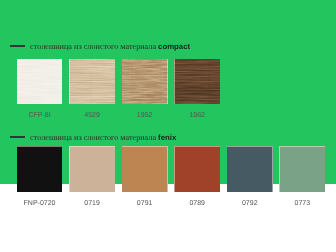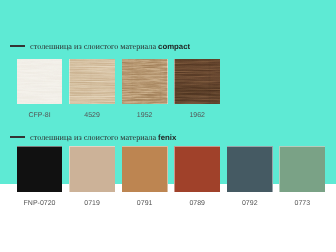--- a/index.html
+++ b/index.html
@@ -3,21 +3,21 @@
 <meta charset="utf-8">
 <title>materials</title>
 <style>
   html,body{margin:0;padding:0;}
   body{
     width:336px;height:252px;overflow:hidden;background:#ffffff;
     font-family:"Liberation Sans", sans-serif;
     -webkit-font-smoothing:antialiased;
     text-rendering:geometricPrecision;
   }
-  .page{position:relative;width:336px;height:184px;background:#5eead4;}
+  .page{position:relative;width:336px;height:184px;background:#22c55e;}
 
   .section{position:absolute;left:0;top:0;width:336px;}
 
   .heading{position:absolute;left:10.4px;display:flex;align-items:center;}
   .rule{width:14.5px;height:2.1px;background:#343434;flex:0 0 auto;border-radius:0;position:relative;top:-0.95px;}
   .htext{margin-left:5.2px;font-family:"Liberation Serif",serif;font-size:8.2px;
          color:#2c2c2c;letter-spacing:0px;white-space:nowrap;line-height:1;}
   .htext .strong{font-family:"Liberation Sans",sans-serif;font-size:7.8px;
          font-weight:bold;color:#1f1f1f;}
 

